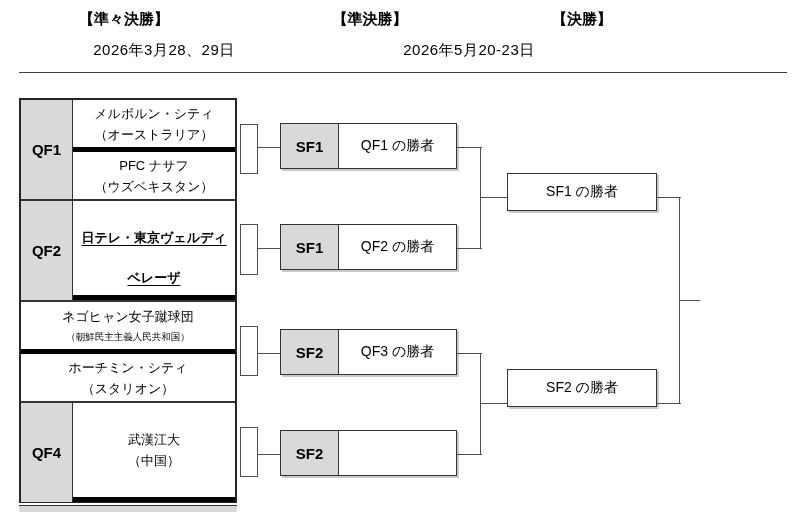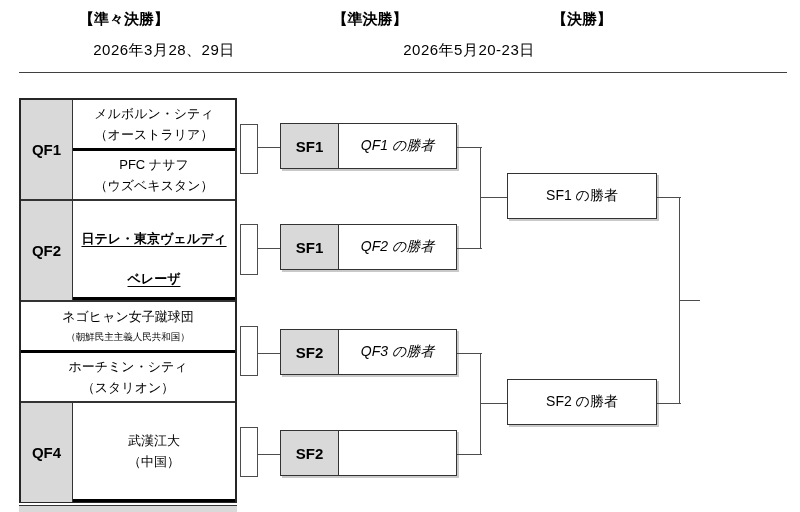--- a/index.html
+++ b/index.html
@@ -11,39 +11,39 @@
   .date-label{position:absolute;transform:translateX(-50%);font-size:15px;white-space:nowrap;letter-spacing:.5px;}
   .top-rule{position:absolute;left:19px;top:72px;width:768px;border-top:1.5px solid #404040;}
 
   
   .qf-table{position:absolute;left:19px;top:98px;width:218px;height:405px;border:2px solid #262626;box-sizing:border-box;background:#fff;}
   .qf-block{display:flex;height:101px;box-sizing:border-box;border-bottom:2px solid #333;}
   .qf-block:last-child{border-bottom:none;height:99px;}
   .qf-label{width:52px;flex:0 0 52px;background:#d9d9d9;border-right:1.5px solid #333;display:flex;align-items:center;justify-content:center;font-weight:bold;font-size:15px;box-sizing:border-box;}
   .qf-teams{flex:1;display:flex;flex-direction:column;}
   .team-cell{flex:1;display:flex;flex-direction:column;align-items:center;justify-content:center;text-align:center;box-sizing:border-box;}
-  .team-cell.first{border-bottom:3px solid #000000;}
+  .team-cell.first{border-bottom:5px solid #000000;}
   .team-name{font-size:13px;line-height:21px;white-space:nowrap;}
   .team-country{font-size:13px;line-height:21px;white-space:nowrap;}
   .team-country.small{font-size:9.5px;line-height:19px;}
   .team-name.highlight{font-weight:bold;text-decoration:underline;text-underline-offset:3px;margin-top:19px;}
   .table-stub{position:absolute;left:19px;top:505px;width:218px;height:7px;background:#d9d9d9;border-top:1.5px solid #333;box-sizing:border-box;}
 
   
   .hline{position:absolute;border-top:1.5px solid #4d4d4d;}
   .vline{position:absolute;border-left:1.5px solid #4d4d4d;}
   .bracket-rect{position:absolute;left:240px;width:18px;border:1.5px solid #4d4d4d;box-sizing:border-box;background:transparent;}
 
   
   .sf-box{position:absolute;left:280px;width:177px;height:46px;border:1.5px solid #333;box-sizing:border-box;background:#fff;display:flex;box-shadow:2px 2px 0 #c9c9c9;}
   .sf-label{width:58px;flex:0 0 58px;background:#d9d9d9;border-right:1.5px solid #333;display:flex;align-items:center;justify-content:center;font-weight:bold;font-size:15px;box-sizing:border-box;}
-  .sf-text{flex:1;display:flex;align-items:center;justify-content:center;font-size:14px;white-space:nowrap;font-style:italic;}
+  .sf-text{flex:1;display:flex;align-items:center;justify-content:center;font-size:14px;white-space:nowrap;}
 
   
-  .winner-box{position:absolute;left:507px;width:150px;height:46px;border:1.5px solid #333;box-sizing:border-box;background:#fff;display:flex;align-items:center;justify-content:center;font-size:14px;box-shadow:2px 2px 0 #c9c9c9;white-space:nowrap;}
+  .winner-box{position:absolute;left:507px;width:150px;height:38px;border:1.5px solid #333;box-sizing:border-box;background:#fff;display:flex;align-items:center;justify-content:center;font-size:14px;box-shadow:2px 2px 0 #c9c9c9;white-space:nowrap;}
 </style>
 </head>
 <body>
 
 <div class="canvas">
 
   <div class="stage-label" style="left:124px;top:10px;">【準々決勝】</div>
   <div class="stage-label" style="left:370px;top:10px;">【準決勝】</div>
   <div class="stage-label" style="left:582px;top:10px;">【決勝】</div>
   <div class="date-label" style="left:124px;top:41px;margin-left:40px;">2026年3月28、29日</div>
@@ -132,20 +132,20 @@
   <div class="hline" style="left:457px;top:248px;width:25px;"></div>
   <div class="vline" style="left:480px;top:147px;height:102px;"></div>
   <div class="hline" style="left:480px;top:197px;width:27px;"></div>
 
   <div class="hline" style="left:457px;top:353px;width:25px;"></div>
   <div class="hline" style="left:457px;top:454px;width:25px;"></div>
   <div class="vline" style="left:480px;top:353px;height:102px;"></div>
   <div class="hline" style="left:480px;top:403px;width:27px;"></div>
 
   <div class="winner-box" style="top:173px;">SF1 の勝者</div>
-  <div class="winner-box" style="top:379px;">SF2 の勝者</div>
+  <div class="winner-box" style="top:369px;">SF2 の勝者</div>
 
   <div class="hline" style="left:657px;top:197px;width:24px;"></div>
   <div class="hline" style="left:657px;top:403px;width:24px;"></div>
   <div class="vline" style="left:679px;top:197px;height:207px;"></div>
   <div class="hline" style="left:679px;top:300px;width:21px;"></div>
 
 </div>
 
 </body></html>

